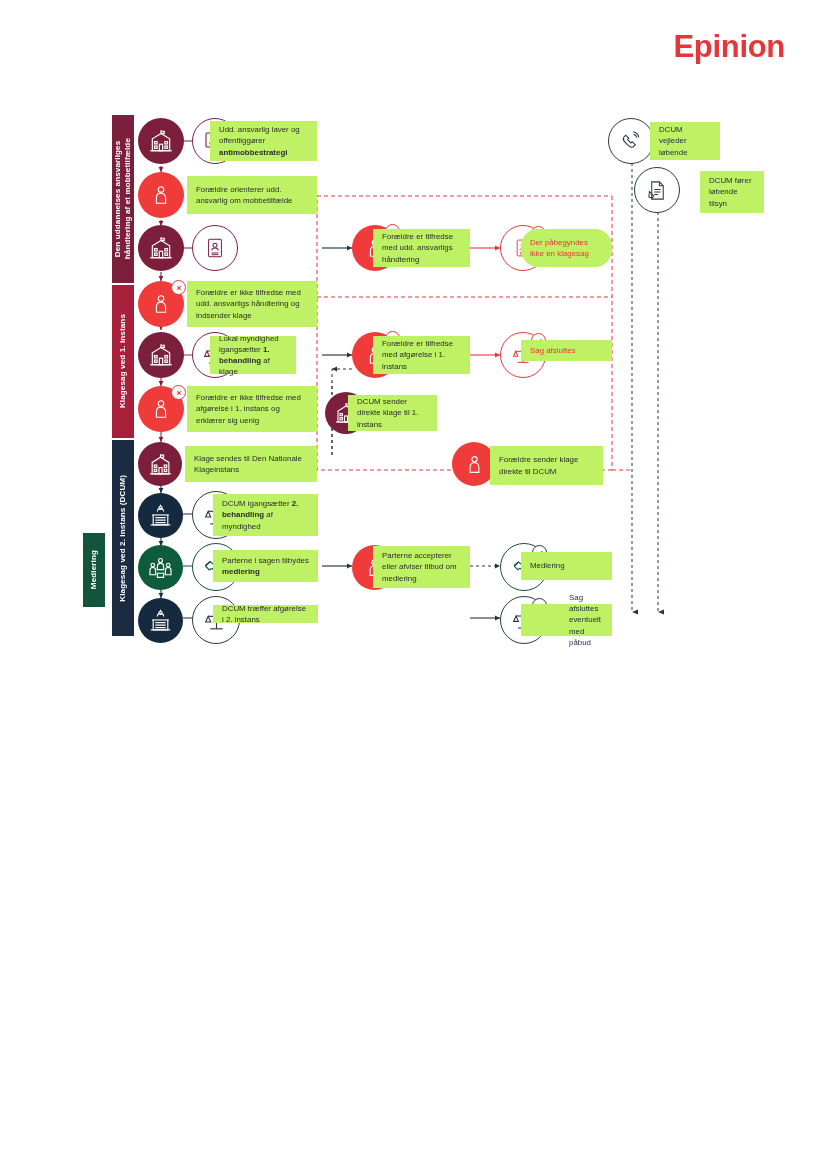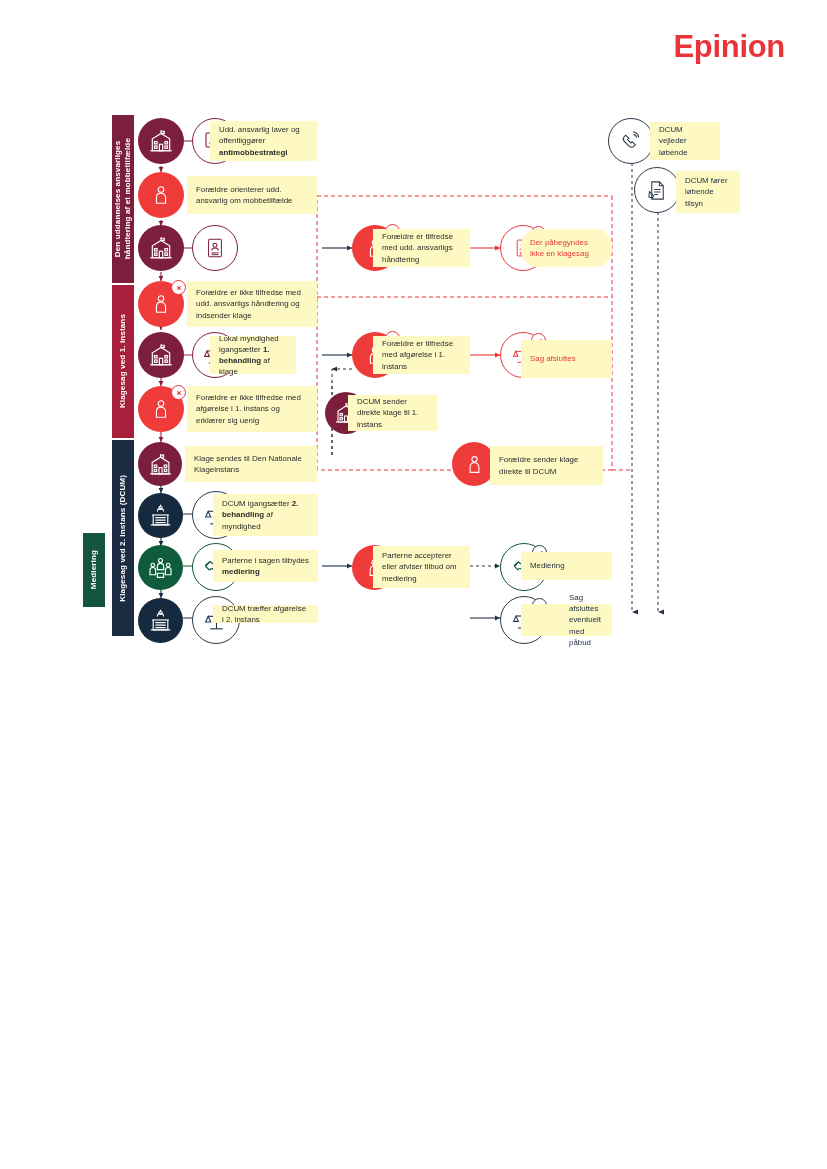--- a/index.html
+++ b/index.html
@@ -18,21 +18,21 @@
 
   
   .phase{position:absolute;width:22px;color:#ffffff;font-size:8.1px;font-weight:700;
          line-height:1.25;display:flex;align-items:center;justify-content:center;
          text-align:center;letter-spacing:.1px;}
   .phase span{writing-mode:vertical-rl;transform:rotate(180deg);white-space:pre-line;}
   .p1{left:112px;top:115px;height:168px;background:#7c1f3d;}
   .p2{left:112px;top:285px;height:153px;background:#a81f3c;}
   .p3{left:112px;top:440px;height:196px;background:#1a2b42;}
   .pm{left:83px;top:533px;height:74px;background:#12543c;}
-  .lbl{position:absolute;background:#fef9c3;color:#2b2b2b;
+  .lbl{position:absolute;background:#bef264;color:#2b2b2b;
        font-size:7.9px;line-height:1.42;padding:6px 9px;box-sizing:border-box;
        display:flex;align-items:center;}
   .lbl b{font-weight:700;}
   .lbl.red{color:#e8353a;}
   .lbl.ink{color:#1a2b42;}
 
   .circ{position:absolute;border-radius:50%;display:flex;align-items:center;
         justify-content:center;box-sizing:border-box;}
   .c-maroon{background:#7c1f3d;}
   .c-red{background:#ef3b39;}
@@ -283,21 +283,21 @@
       <circle cx="12" cy="4" r="1.2"></circle>
       <path d="M4 8 1.6 13.4h4.8z"></path>
         <path d="M20 8l2.4 5.4h-4.8z"></path>
     </svg>
     <div class="badge solid" style="right:-1px;top:0px;">
       <svg viewBox="0 0 12 12" fill="none" stroke="#e8353a" stroke-width="2">
           <path d="M2.5 6.2 5 8.7 9.5 3.6"></path>
         </svg>
     </div>
   </div>
-  <div class="lbl red" style="left:521px;top:340px;width:91px;height:38px;">Sag afsluttes</div>
+  <div class="lbl red" style="left:521px;top:340px;width:91px;height:21px;">Sag afsluttes</div>
 
   <div class="circ c-red" style="left:138px;top:386px;width:46px;height:46px;">
     <svg width="22" height="24" viewBox="0 0 24 24" fill="none" stroke="#fff" stroke-width="1.2">
       <circle cx="12" cy="6" r="3"></circle>
       <path d="M12 10c-3.2 0-5 2.3-5 5.2V21h10v-5.8C17 12.3 15.2 10 12 10z"></path>
     </svg>
     <div class="badge solid" style="right:-2px;top:-1px;">
       <svg viewBox="0 0 12 12" fill="none" stroke="#e8353a" stroke-width="1.8">
           <path d="M3.5 3.5 8.5 8.5M8.5 3.5 3.5 8.5"></path>
         </svg>
@@ -466,15 +466,15 @@
   <div class="lbl ink" style="left:650px;top:122px;width:70px;height:38px;">DCUM vejleder løbende</div>
 
   <div class="circ c-out-ink" style="left:634px;top:167px;width:46px;height:46px;">
     <svg width="23" height="23" viewBox="0 0 24 24" fill="none" stroke="#2b3a4a" stroke-width="1.1">
       <path d="M6 3h8l4 4v14H6z"></path>
         <path d="M14 3v4h4"></path>
       <path d="M8.6 11h6.6M8.6 13.6h6.6M8.6 16.2h4"></path>
       <path d="M3.6 13.2 8 17.6l-1.6 2.6L3 18.8z"></path>
     </svg>
   </div>
-  <div class="lbl ink" style="left:676px;top:171px;width:64px;height:42px;">DCUM fører løbende tilsyn</div>
+  <div class="lbl ink" style="left:700px;top:171px;width:64px;height:42px;">DCUM fører løbende tilsyn</div>
 
 </div>
 
 </body></html>

